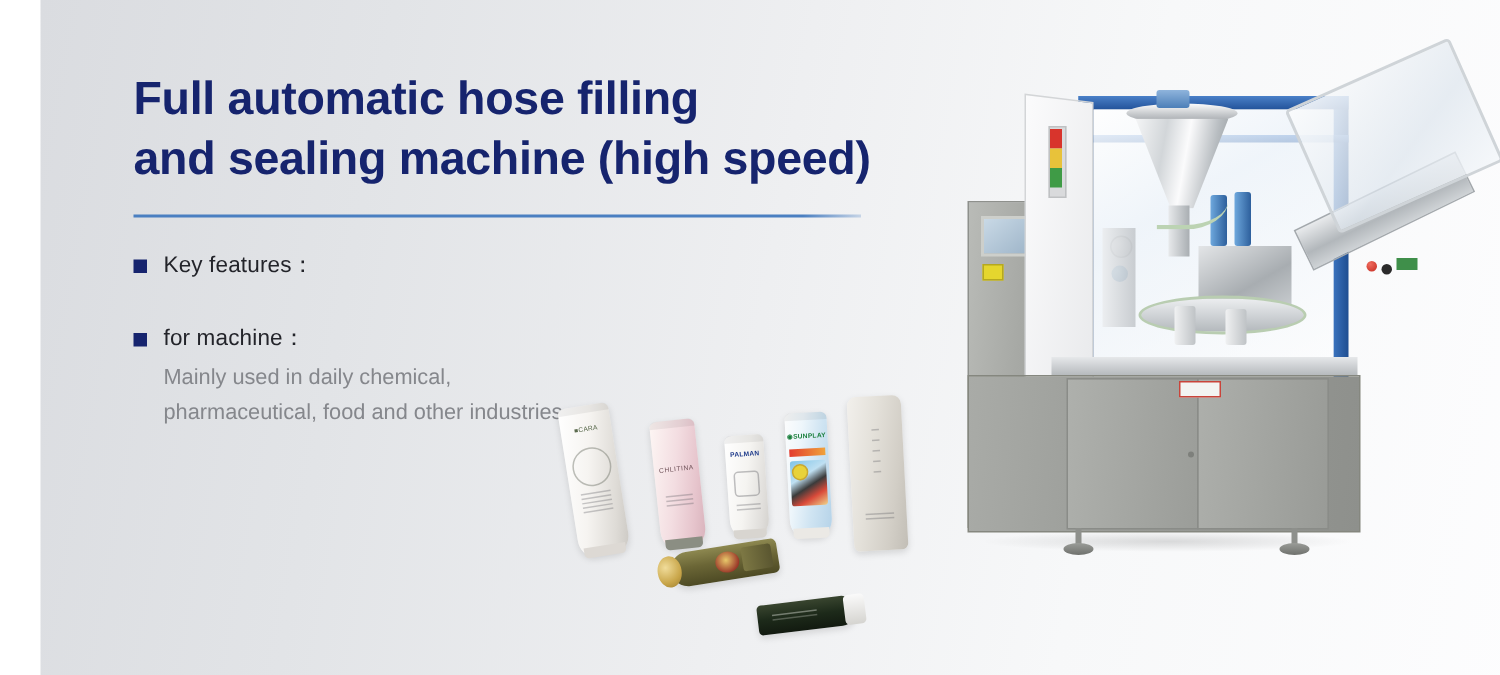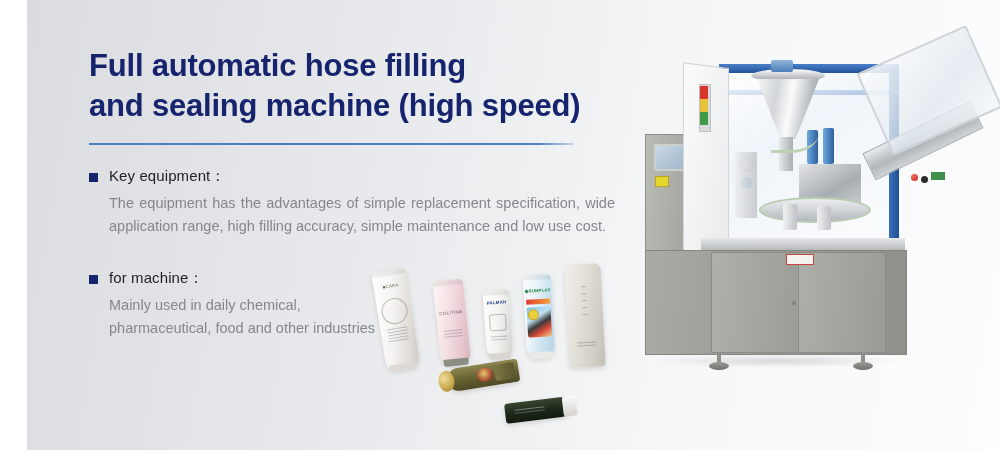--- a/index.html
+++ b/index.html
@@ -156,23 +156,22 @@
   <div id="text-col">
 
     <h1 id="title" class="nosel">Full automatic hose filling
 and sealing machine (high speed)</h1>
 
     <div id="divider"></div>
 
     <div class="feature-block">
       <div class="feature-head">
         <span class="bullet-square"></span>
-        <span class="feature-title">Key equipment：</span>
+        <span class="feature-title">Key features：</span>
       </div>
-      <p class="feature-body wide">The equipment has the advantages of simple replacement specification, wide application range, high filling accuracy, simple maintenance and low use cost.</p>
     </div>
 
     <div class="feature-block second">
       <div class="feature-head">
         <span class="bullet-square"></span>
         <span class="feature-title">for machine：</span>
       </div>
       <p class="feature-body narrow">Mainly used in daily chemical, pharmaceutical, food and other industries</p>
     </div>
 

